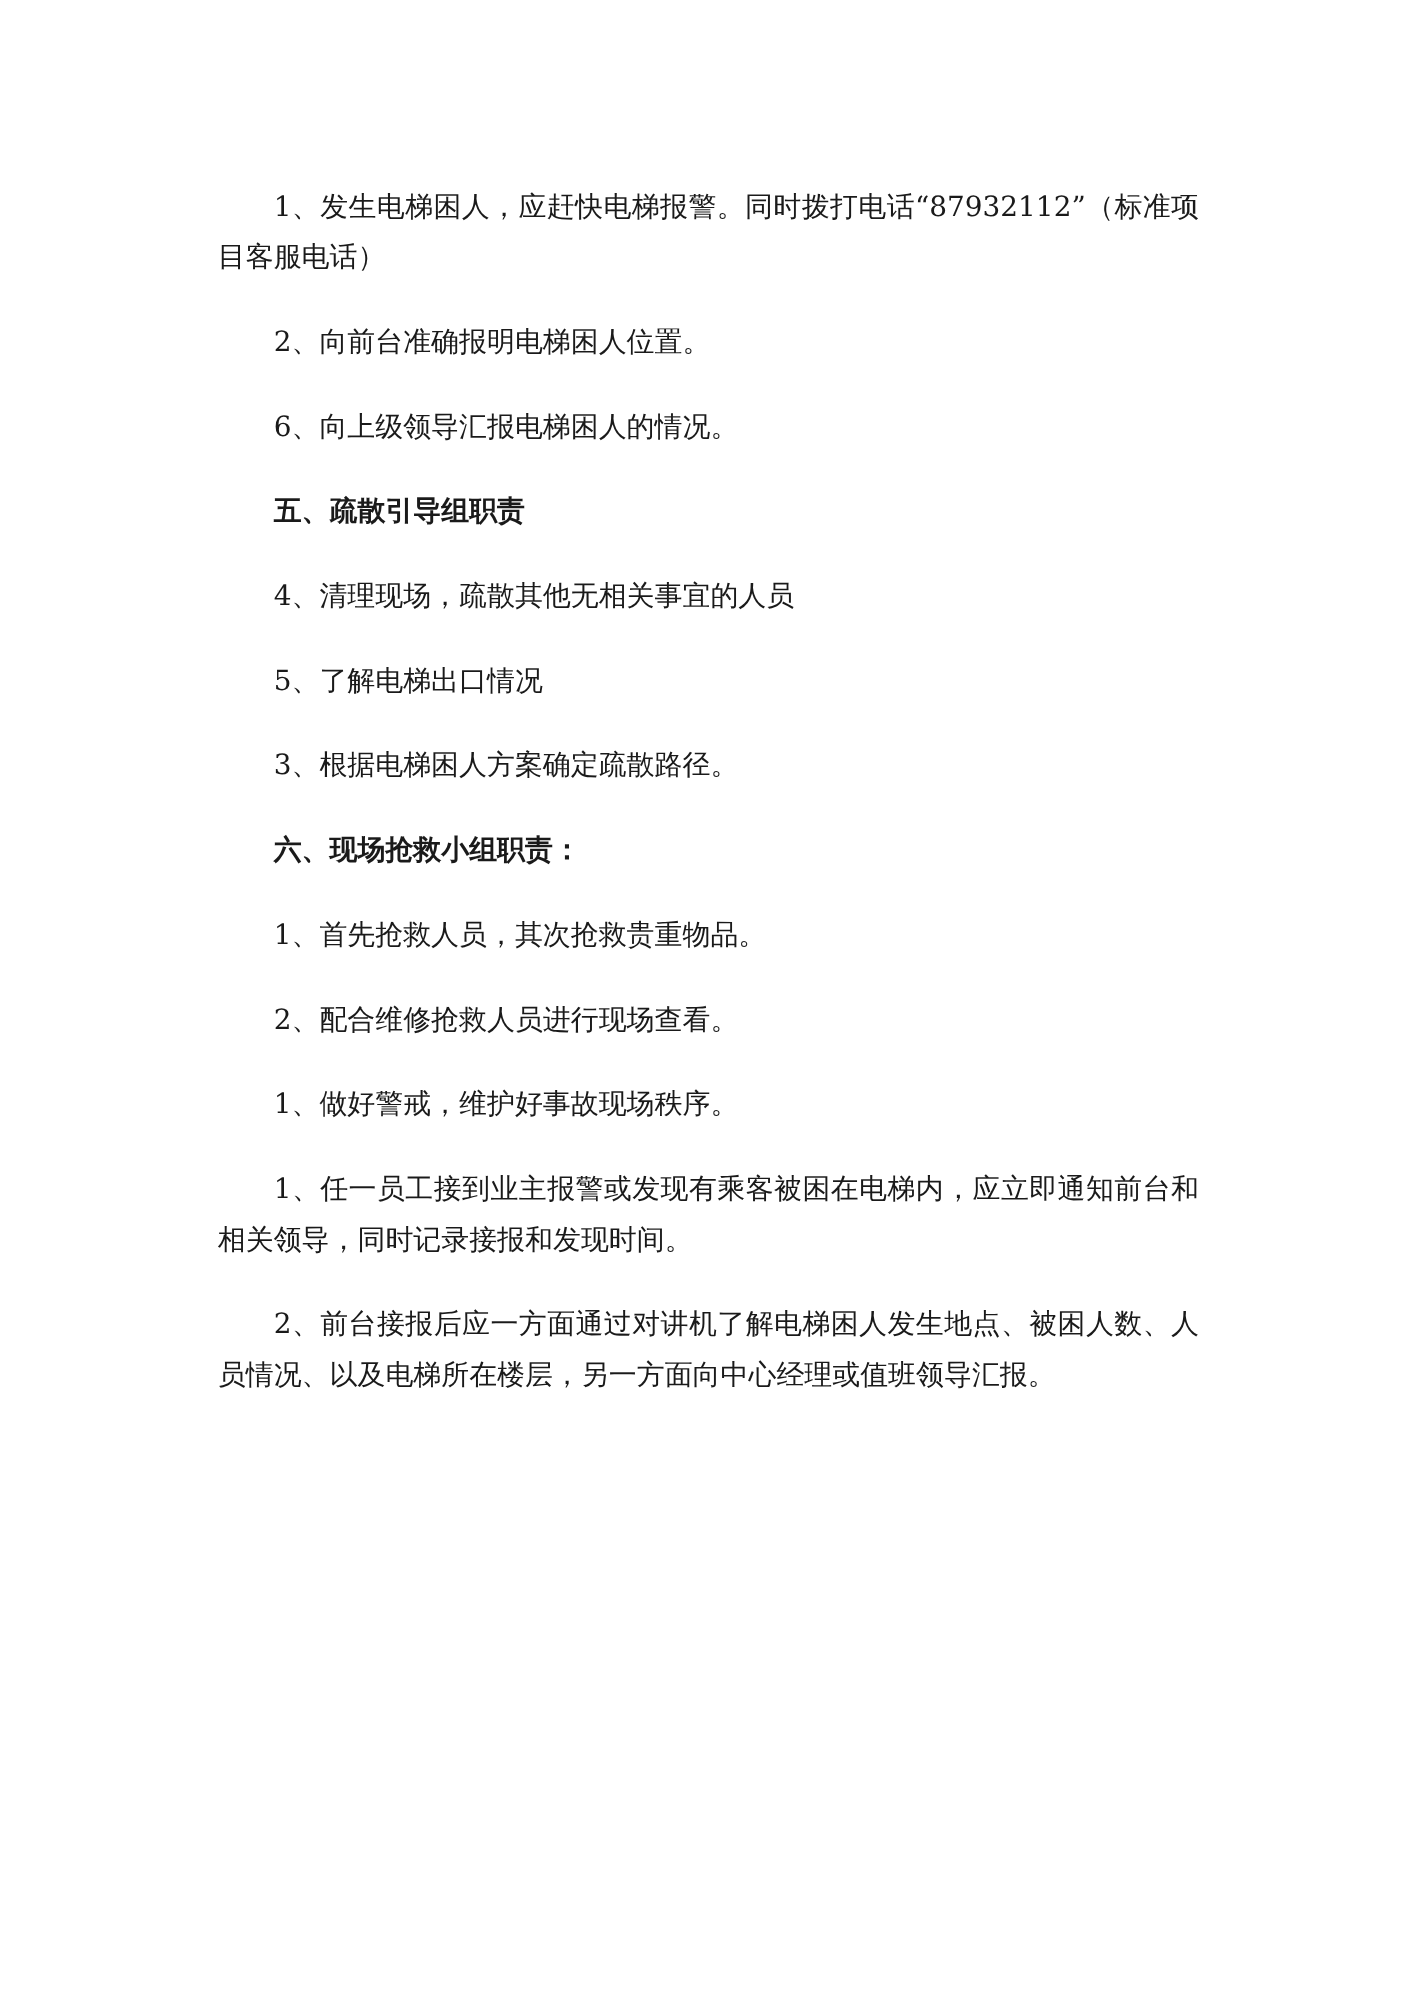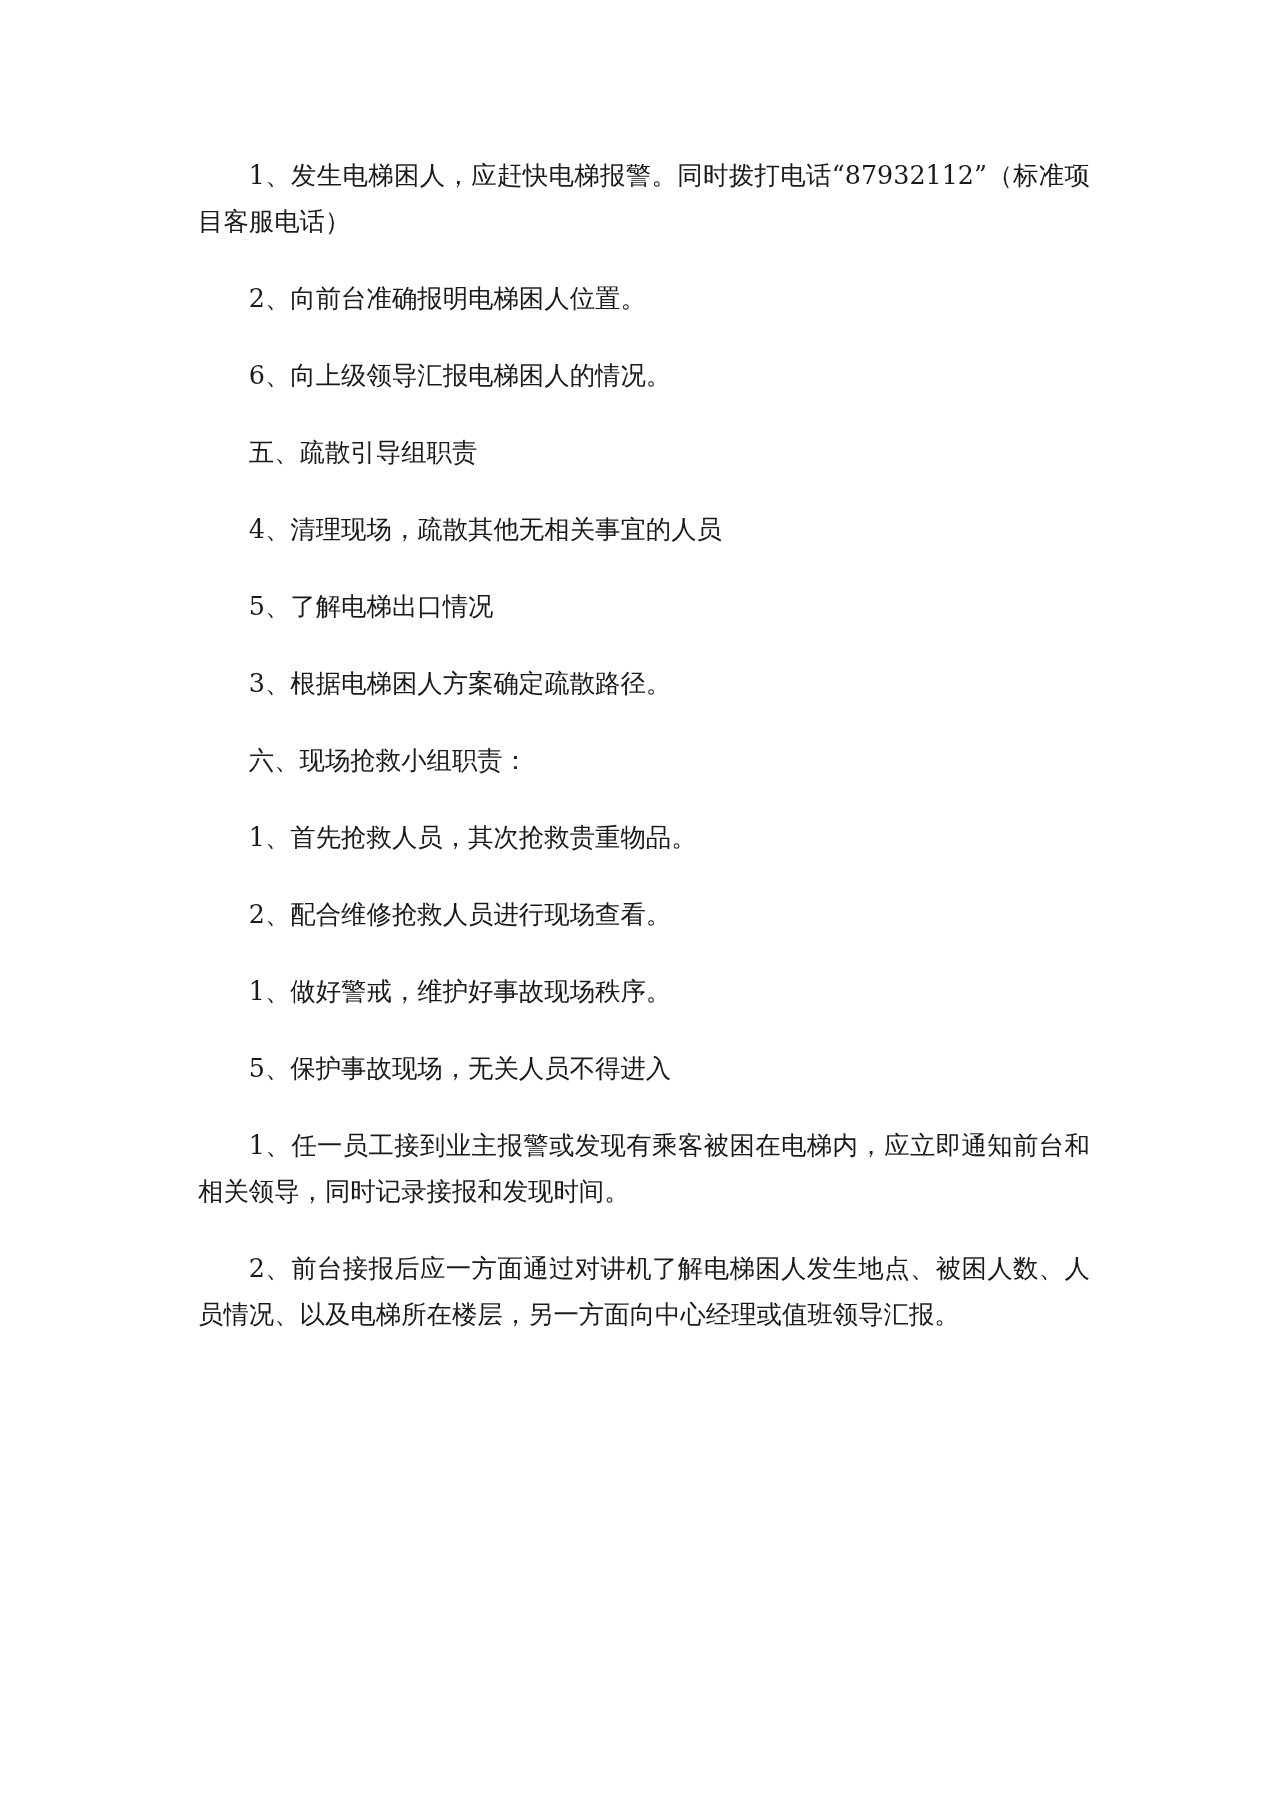--- a/index.html
+++ b/index.html
@@ -17,41 +17,40 @@
   }
   .page {
     position: absolute;
     left: 198px;
     top: 152px;
     width: 892px;
   }
   .para {
     font-size: 25.4px;
     line-height: 46px;
-    margin: 0 0 31px 0;
+    margin: 12px 0 31px 0;
     text-indent: 50.8px;
     letter-spacing: 0px;
     text-align: justify;
     word-break: break-all;
   }
   .heading {
-    font-weight: normal;
+    font-weight: bold;
   }
 </style>
 </head>
 <body>
 
 <div class="page">
   <p class="para">1、发生电梯困人，应赶快电梯报警。同时拨打电话“87932112”（标准项目客服电话）</p>
   <p class="para">2、向前台准确报明电梯困人位置。</p>
   <p class="para">6、向上级领导汇报电梯困人的情况。</p>
   <p class="para heading">五、疏散引导组职责</p>
   <p class="para">4、清理现场，疏散其他无相关事宜的人员</p>
   <p class="para">5、了解电梯出口情况</p>
   <p class="para">3、根据电梯困人方案确定疏散路径。</p>
   <p class="para heading">六、现场抢救小组职责：</p>
   <p class="para">1、首先抢救人员，其次抢救贵重物品。</p>
   <p class="para">2、配合维修抢救人员进行现场查看。</p>
   <p class="para">1、做好警戒，维护好事故现场秩序。</p>
-  <p class="para">5、保护事故现场，无关人员不得进入</p>
   <p class="para">1、任一员工接到业主报警或发现有乘客被困在电梯内，应立即通知前台和相关领导，同时记录接报和发现时间。</p>
   <p class="para">2、前台接报后应一方面通过对讲机了解电梯困人发生地点、被困人数、人员情况、以及电梯所在楼层，另一方面向中心经理或值班领导汇报。</p>
 </div>
 
 </body></html>

